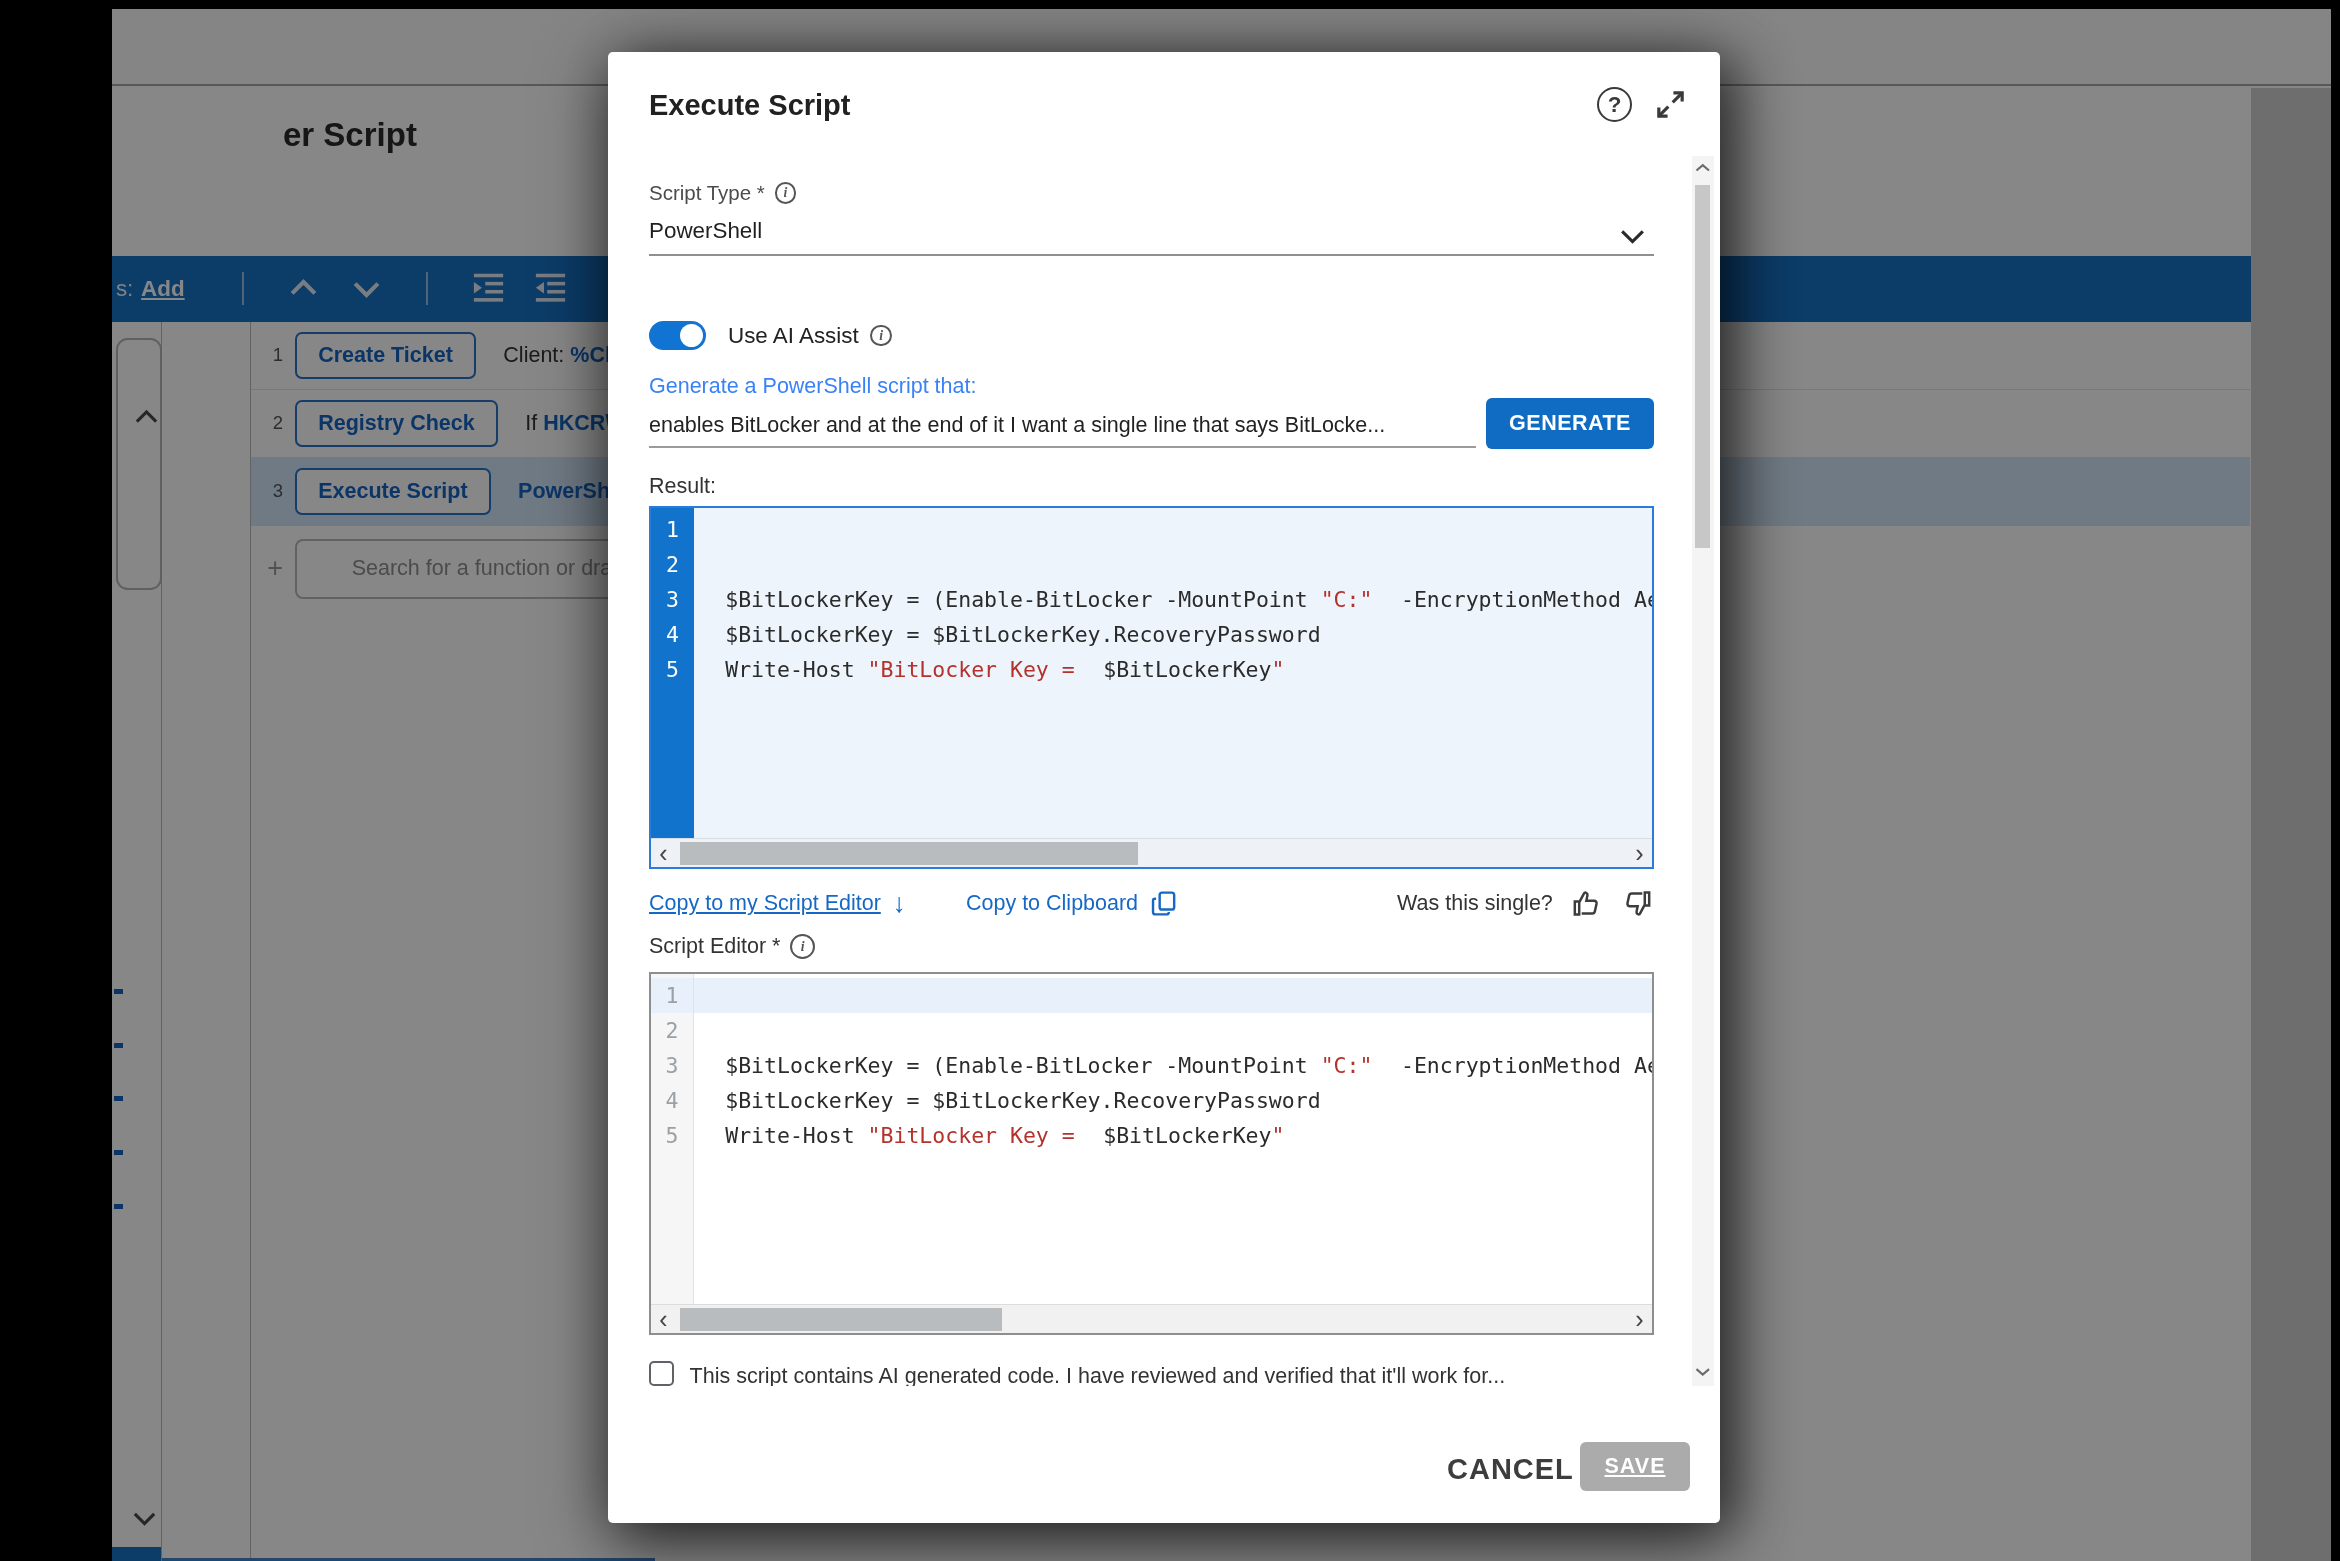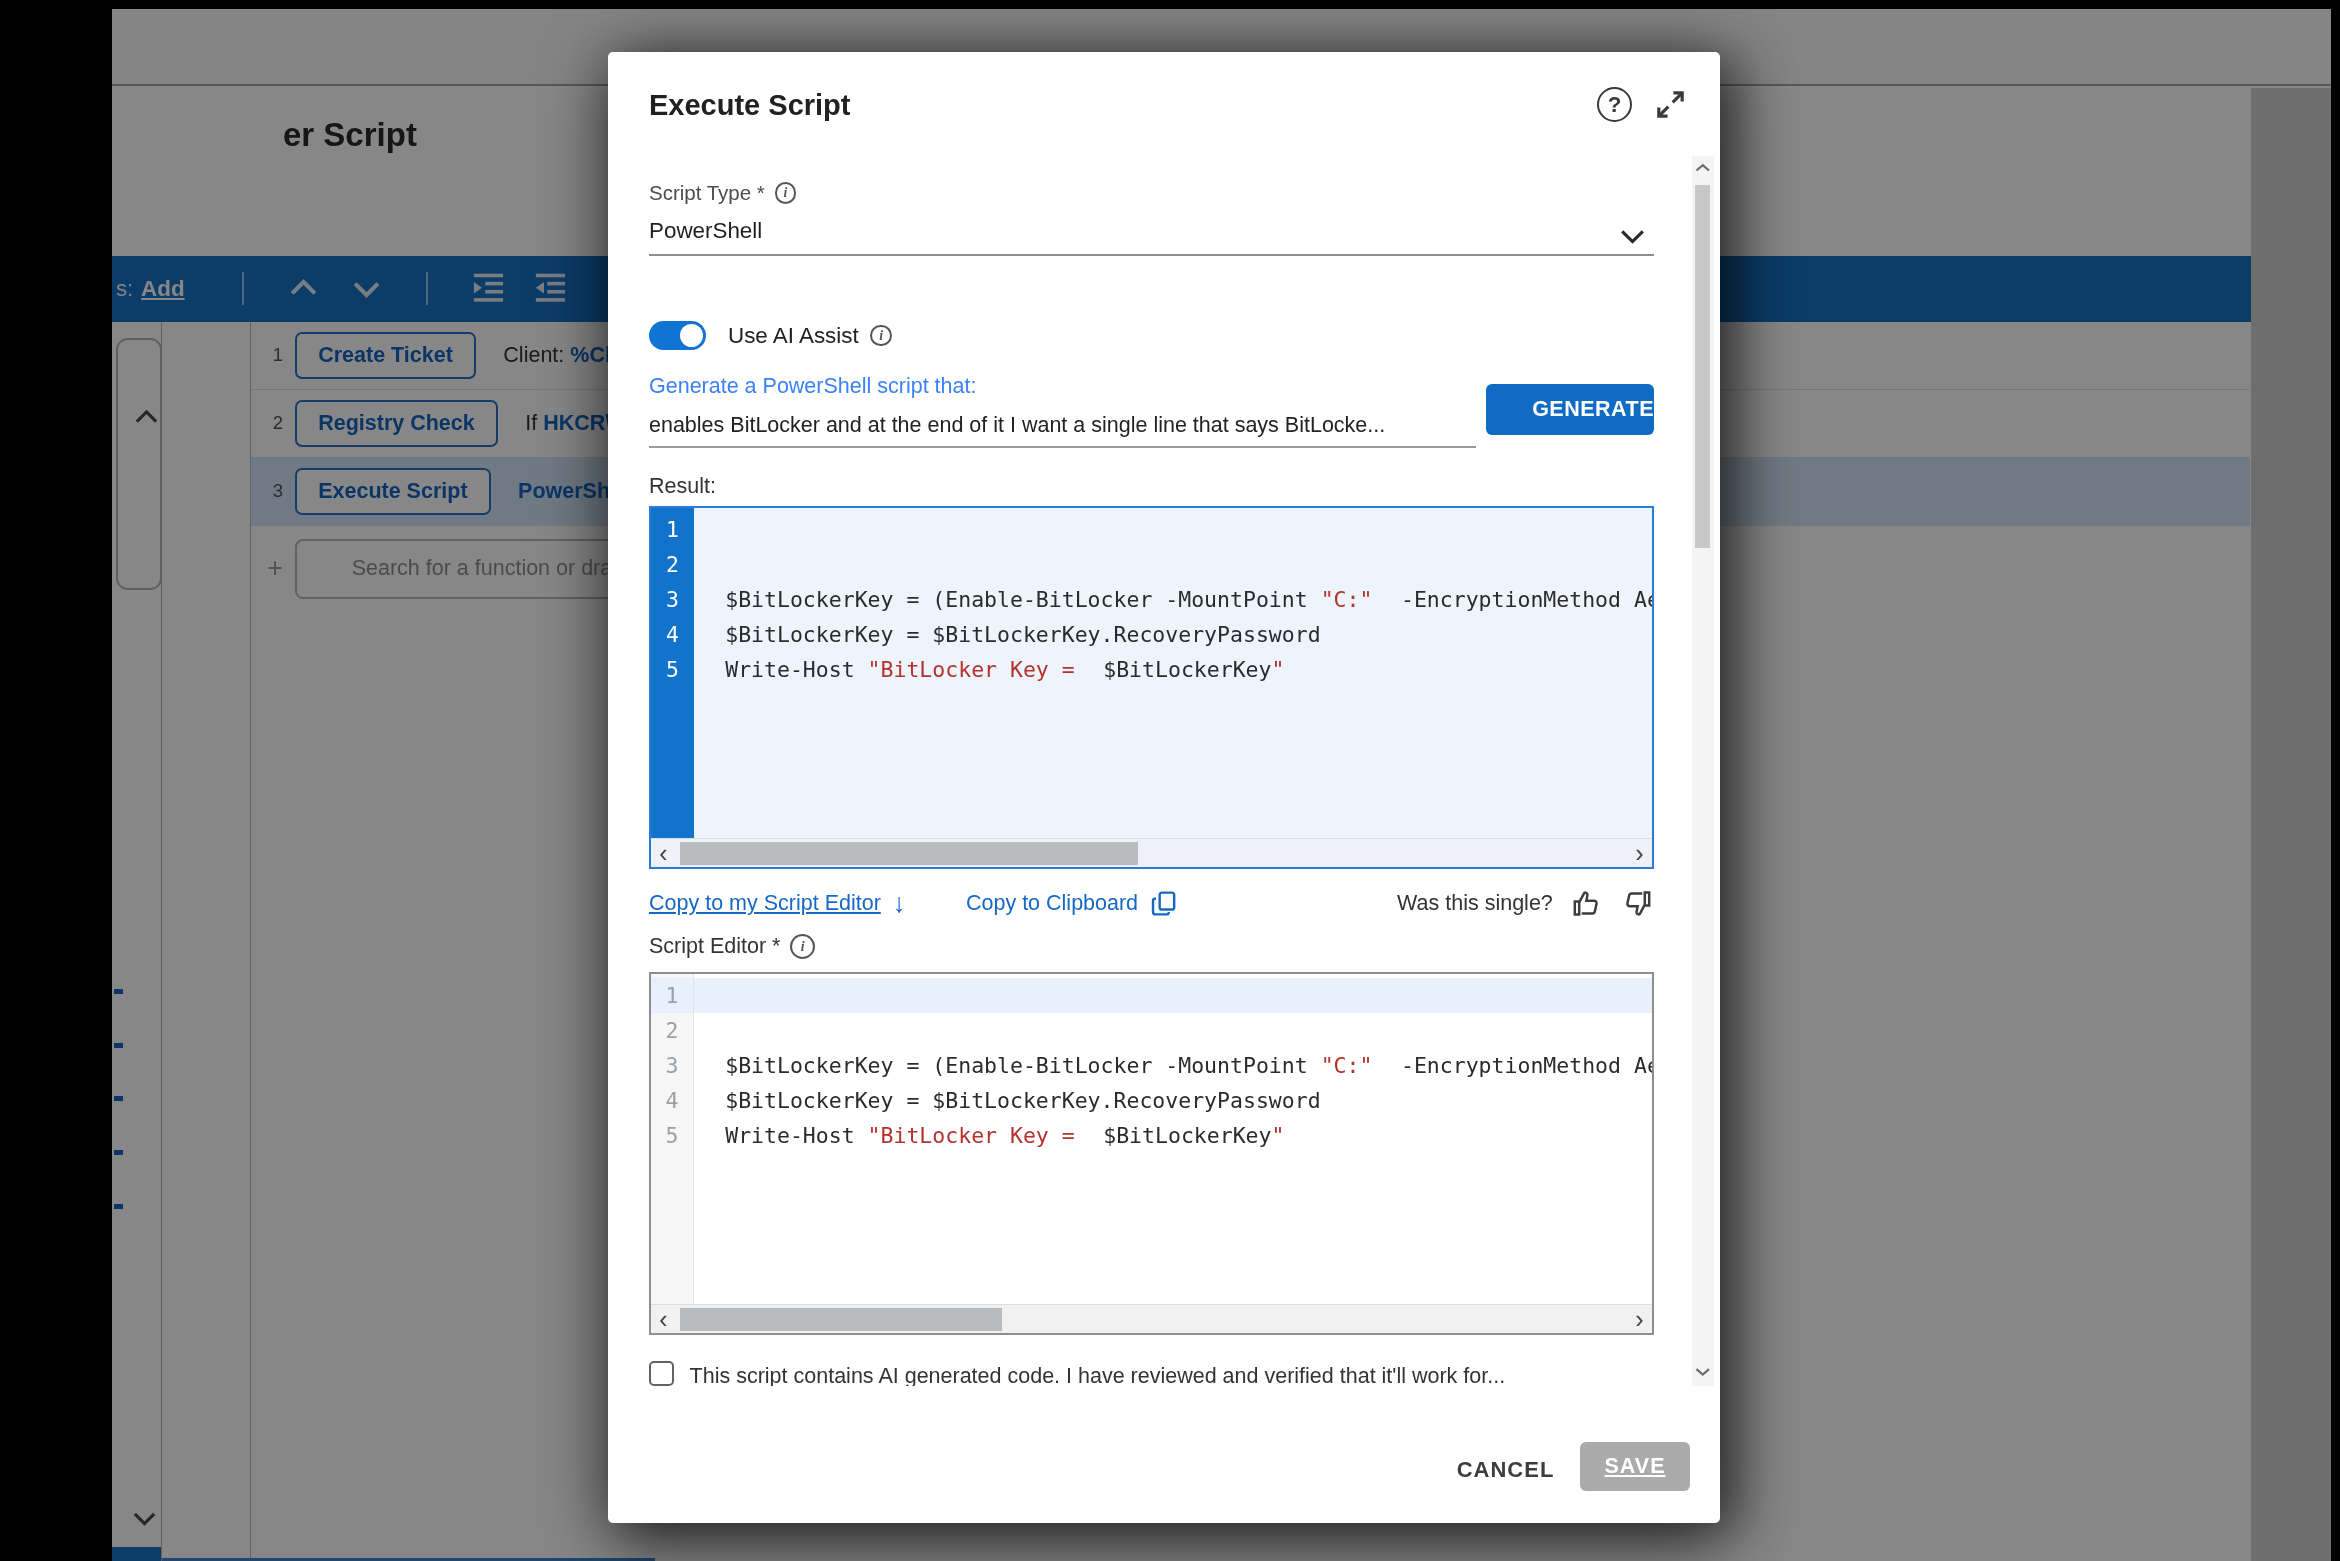--- a/index.html
+++ b/index.html
@@ -80,24 +80,24 @@
   .toggle { width:57px; height:29px; border-radius:15.6px; background:#1173d2; position:relative; flex:none; }
   .toggle .knob { position:absolute; right:2.9px; top:2.9px; width:23.4px; height:23.4px;
                   border-radius:50%; background:#fff; }
   .toggle-label { margin-left:22px; font-size:22.4px; color:#222; }
   .toggle-row .info-ic { margin-left:11.7px; }
 
   .prompt-input { position:absolute; left:41px; top:353px; width:827px; height:43px;
                   border:none; border-bottom:2px solid #9b9b9b; outline:none;
                   font-size:21.5px; color:#222; background:transparent;
                   font-family:"Liberation Sans",sans-serif; }
-  .generate-btn { position:absolute; left:878px; top:332px; width:168px; height:51px;
+  .generate-btn { position:absolute; left:878px; top:346px; width:168px; height:51px;
                   background:#0f6cc2; color:#fff; border:none; border-radius:5.9px;
                   font-size:21.5px; font-weight:bold; letter-spacing:0.5px;
-                  font-family:"Liberation Sans",sans-serif; cursor:pointer;text-align:right; }
+                  font-family:"Liberation Sans",sans-serif; cursor:pointer; }
 
   
   .editor { position:absolute; left:41px; width:1005px; height:363px; display:flex;
             flex-direction:column; }
   .result-editor { top:454px; border:2.9px solid #2b7bd9; background:#edf4fc; }
   .scripted { top:920px; border:2px solid #8e8e8e; background:#fff; }
   .ed-main { flex:1; display:flex; overflow:hidden; }
   .gutter { width:43px; flex:none; font-family:"DejaVu Sans Mono",monospace;
             font-size:21.5px; line-height:35px; text-align:center; padding-top:3.9px; }
   .result-editor .gutter { background:#1173cb; color:#fff; }
@@ -131,21 +131,21 @@
   .cbx { width:25px; height:25px; border:2.9px solid #5f6368; border-radius:4.9px; flex:none; }
   .disc-text { font-size:21.5px; color:#333; white-space:nowrap; margin-left:15.6px; padding-top:2.9px; }
 
   .m-vscroll { position:absolute; left:1084px; top:104px; width:21.5px; height:1230px;
                background:#f4f4f4; }
   .m-vthumb { position:absolute; left:2.9px; top:29px; width:15.6px; height:363px; background:#c7c7c7; }
   .vs-arr { position:absolute; left:1084px; width:21.5px; height:17.6px; }
   .vs-up { top:107px; } .vs-down { top:1311px; }
 
   .cancel-btn { position:absolute; left:839px; top:1393px; width:117px; height:49px;
-                background:none; border:none; font-size:22px; font-weight:bold;
+                background:none; border:none; font-size:29px; font-weight:bold;
                 color:#3d3d3d; letter-spacing:1px; font-family:"Liberation Sans",sans-serif;
                 cursor:pointer; }
   .save-btn { position:absolute; left:972px; top:1390px; width:110px; height:49px;
               background:#ababab; border:none; border-radius:5.9px; font-size:21.5px;
               font-weight:bold; color:#fff; letter-spacing:1px;
               font-family:"Liberation Sans",sans-serif;text-decoration:underline; }
 </style>
 </head>
 <body>
 

